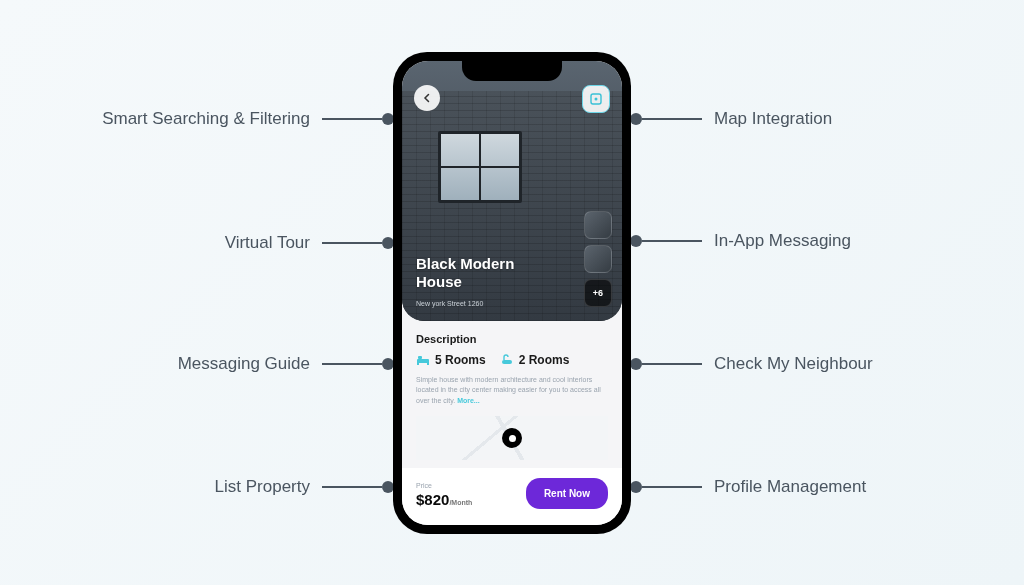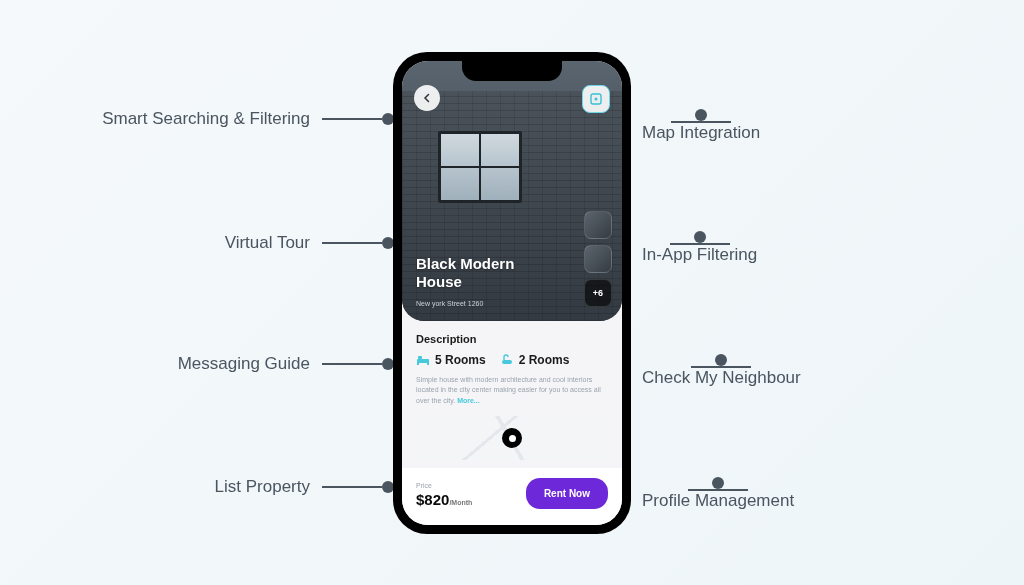--- a/index.html
+++ b/index.html
@@ -224,21 +224,20 @@
   border-radius: 14px;
   border: none;
 }
 
 
 .feature {
   position: absolute;
   display: flex; align-items: center;
   color: #4a5560;
   font-size: 17px;
-  flex-direction: column;
 }
 .feature.left { flex-direction: row-reverse; }
 .fdot {
   width: 12px; height: 12px; border-radius: 50%;
   background: #4a5560;
   flex: none;
 }
 .fline {
   height: 1.5px; background: #4a5560;
   flex: none;
@@ -272,21 +271,21 @@
   </div>
 
   <div class="feature" style="top:109px; left:630px;">
     <span class="fdot"></span>
     <span class="fline" style="width:60px;"></span>
     <span class="flabel">Map Integration</span>
   </div>
   <div class="feature" style="top:231px; left:630px;">
     <span class="fdot"></span>
     <span class="fline" style="width:60px;"></span>
-    <span class="flabel">In-App Filtering</span>
+    <span class="flabel">In-App Messaging</span>
   </div>
   <div class="feature" style="top:354px; left:630px;">
     <span class="fdot"></span>
     <span class="fline" style="width:60px;"></span>
     <span class="flabel">Check My Neighbour</span>
   </div>
   <div class="feature" style="top:477px; left:630px;">
     <span class="fdot"></span>
     <span class="fline" style="width:60px;"></span>
     <span class="flabel">Profile Management</span>

